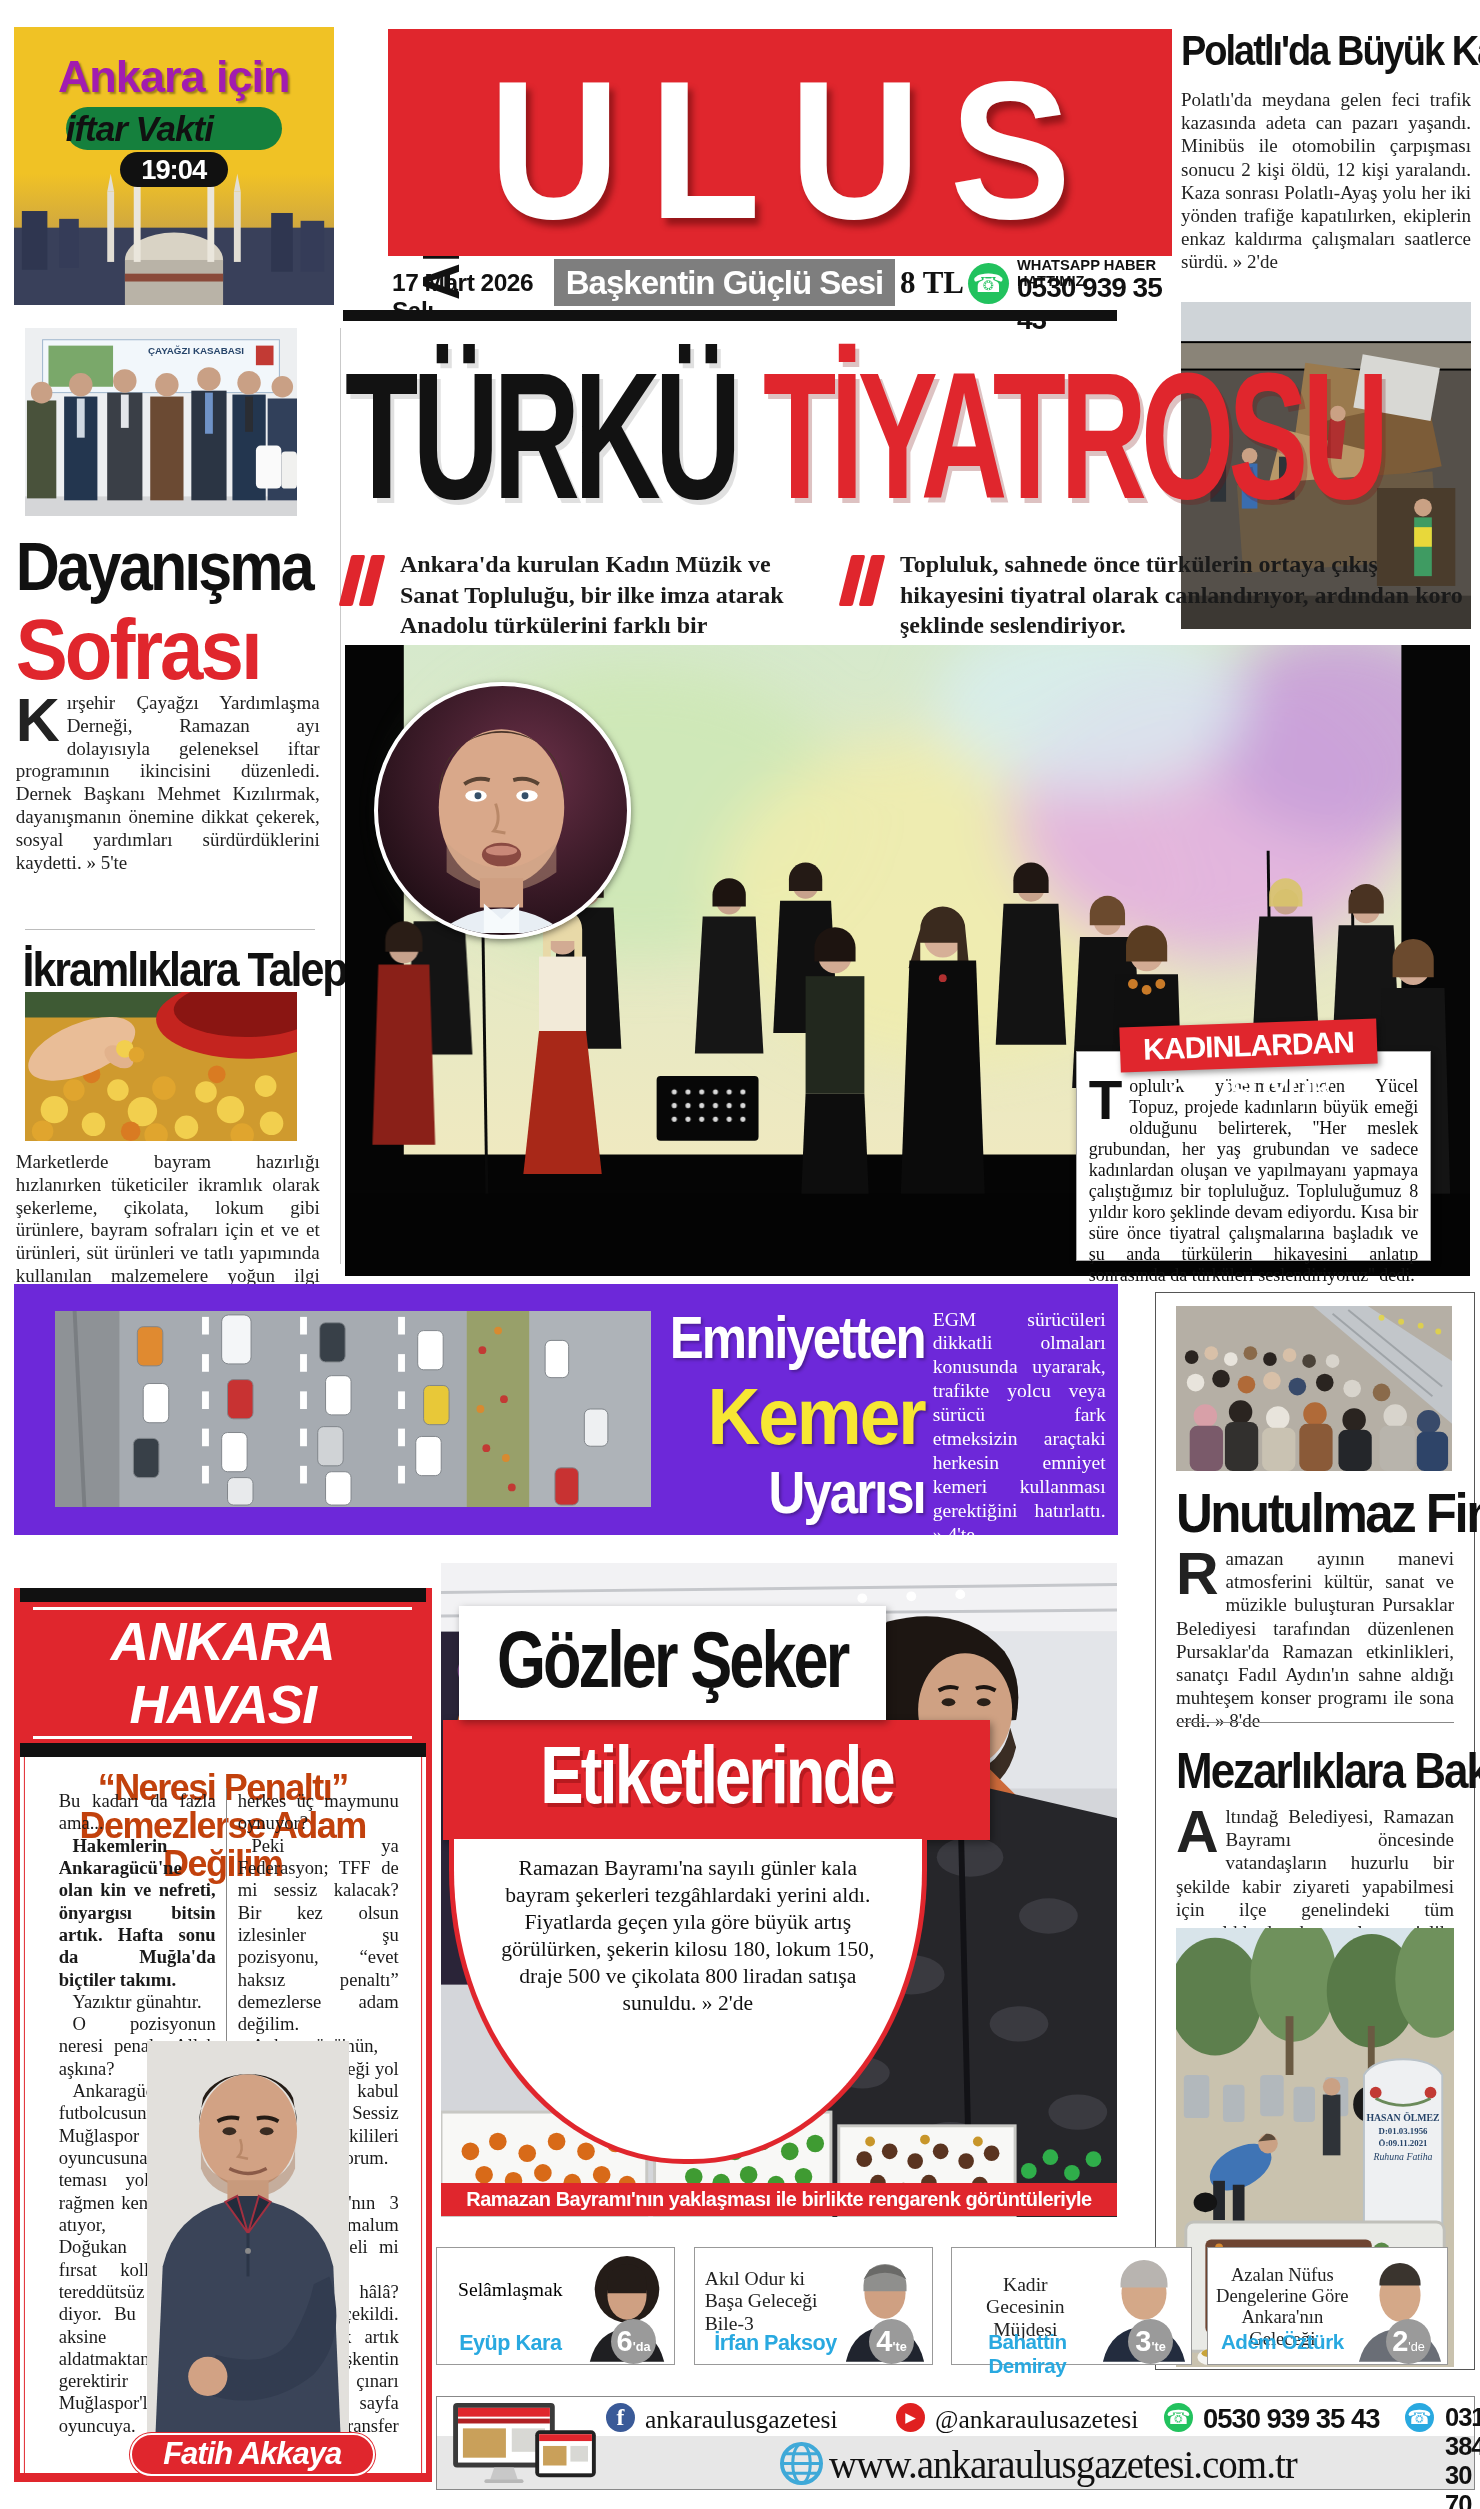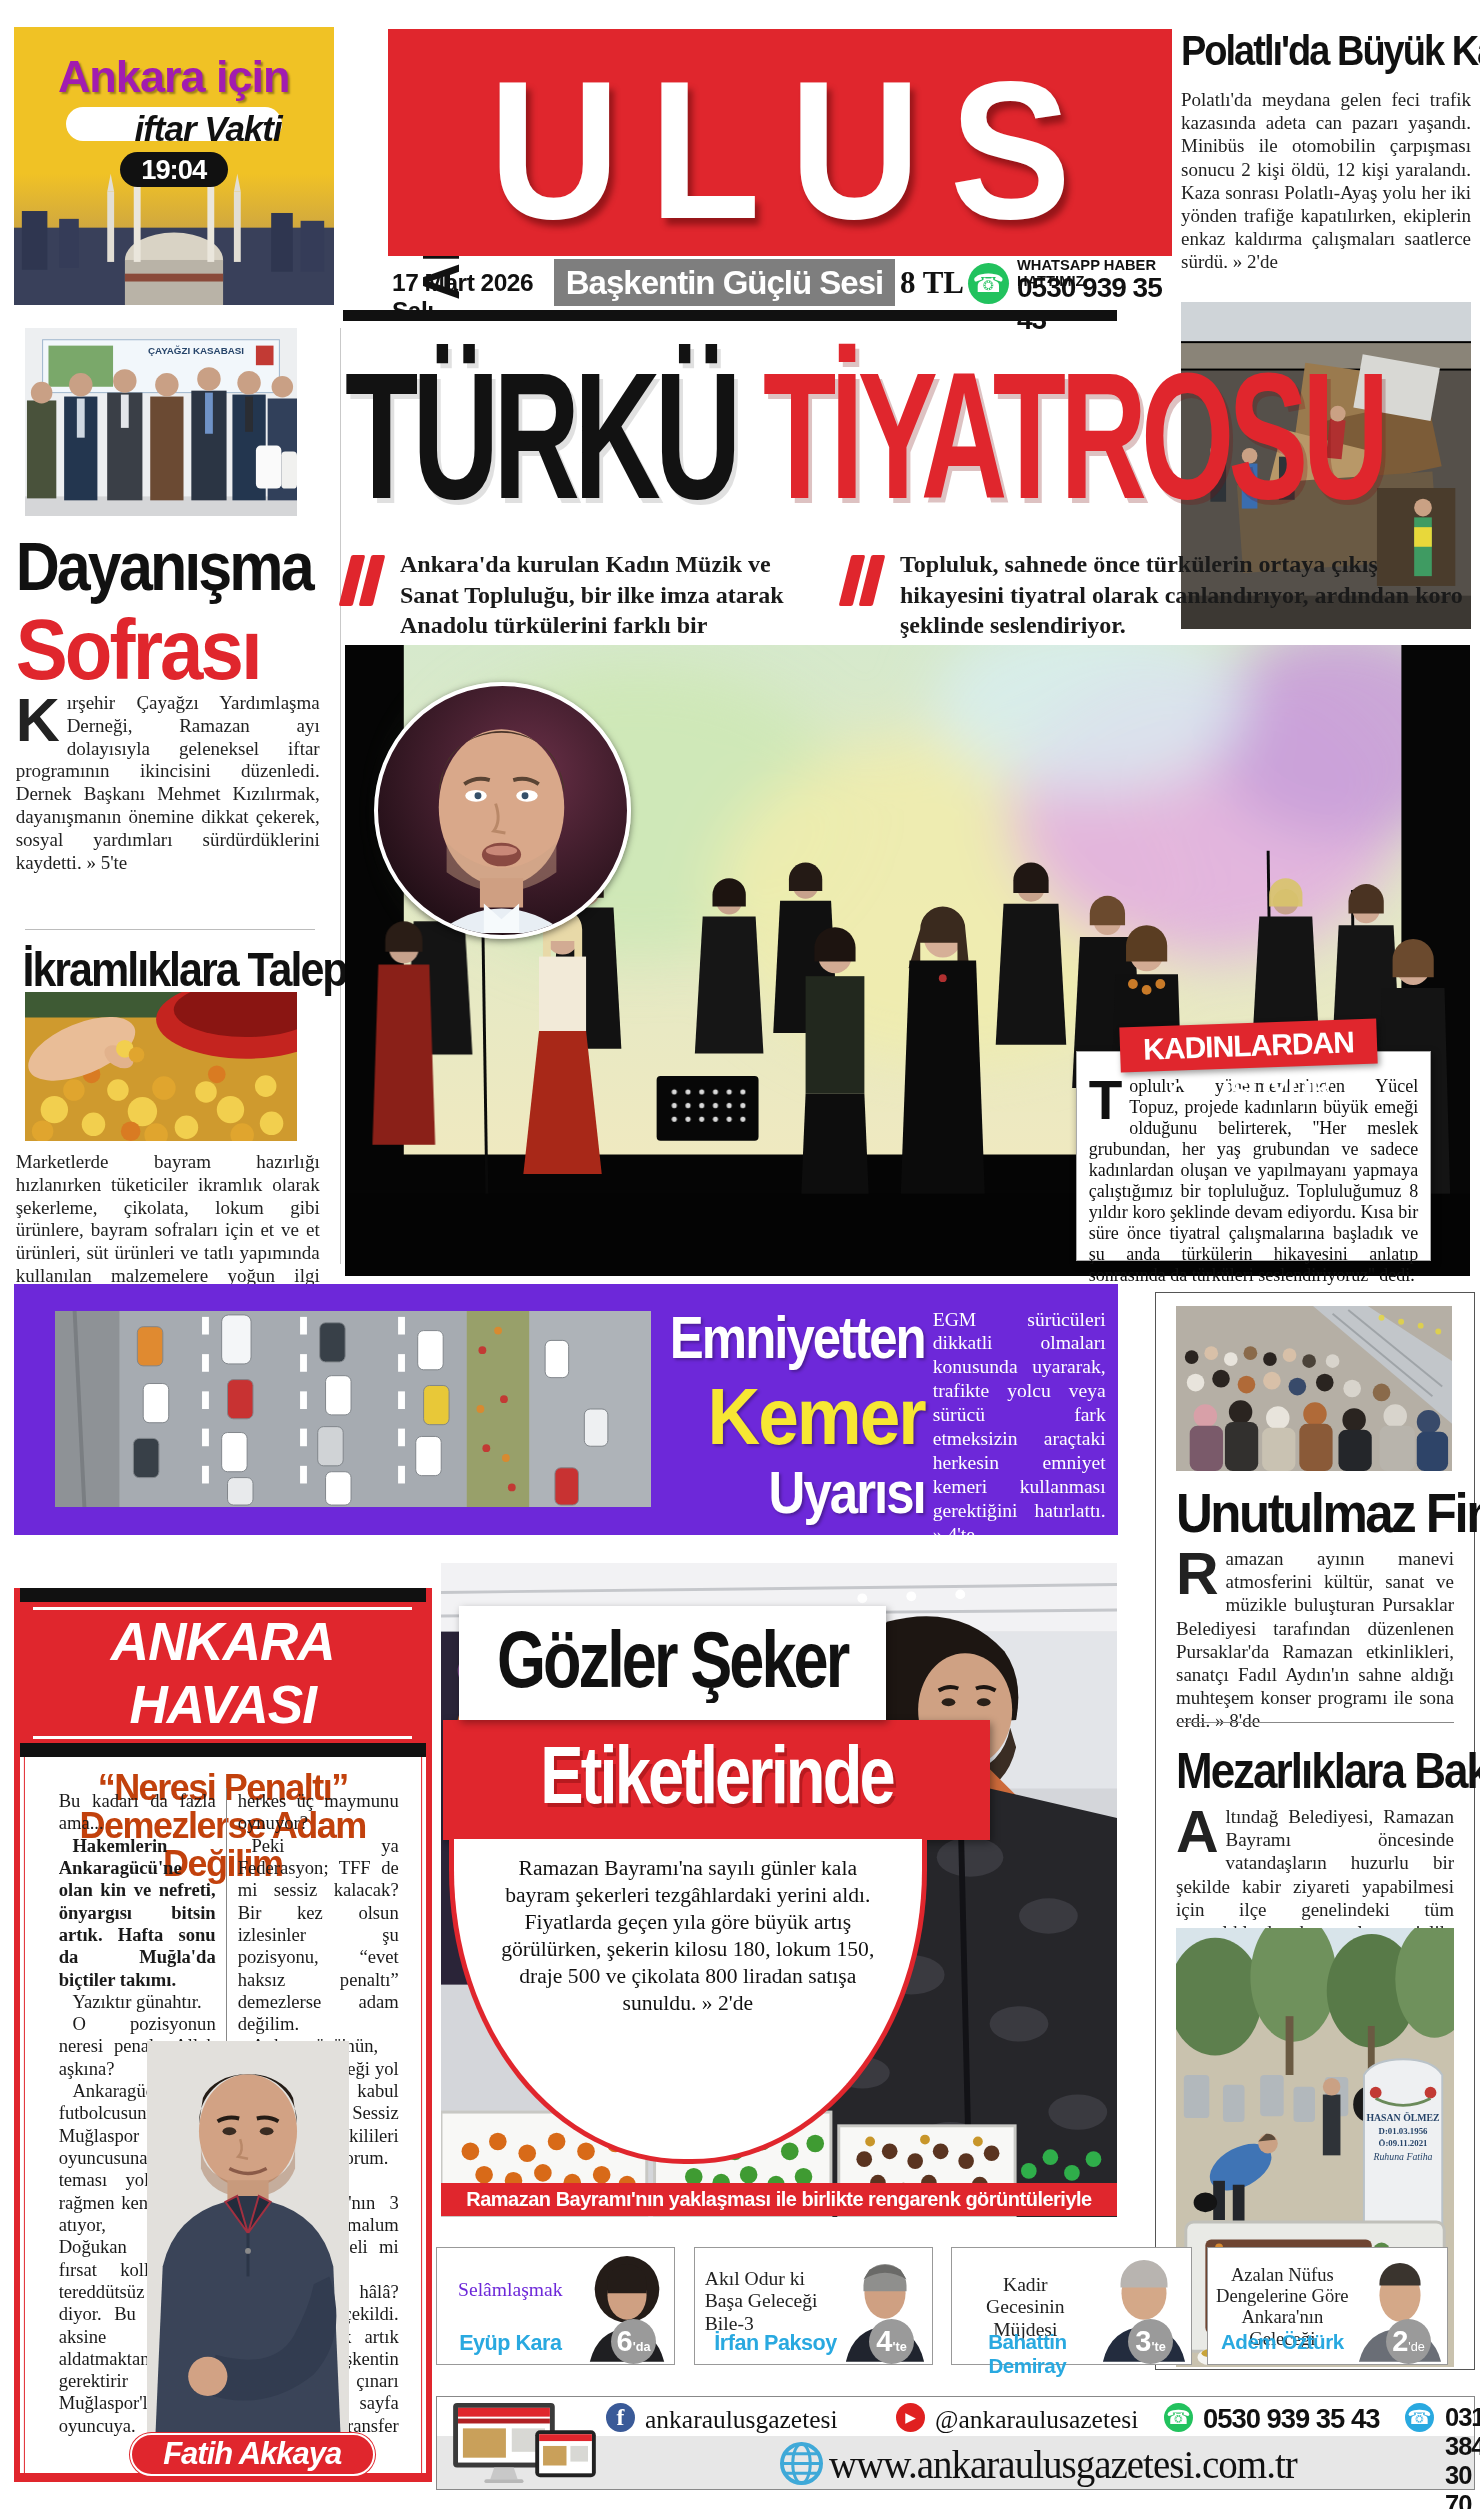--- a/index.html
+++ b/index.html
@@ -44,21 +44,21 @@
         <polygon points="95,168 102,168 98.5,150" fill="#e2ded4"></polygon>
       <rect x="122" y="160" width="7" height="80" fill="#eae6dc"></rect>
         <polygon points="122,160 129,160 125.5,142" fill="#eae6dc"></polygon>
       <rect x="197" y="160" width="7" height="80" fill="#eae6dc"></rect>
         <polygon points="197,160 204,160 200.5,142" fill="#eae6dc"></polygon>
       <rect x="224" y="168" width="7" height="72" fill="#e2ded4"></rect>
         <polygon points="224,168 231,168 227.5,150" fill="#e2ded4"></polygon>
       <rect x="113" y="252" width="100" height="8" fill="#8a4a3a"></rect>
     </svg>
     <div class="abs cond" style="left:0;top:23.5px;width:320px;text-align:center;font-size:45px;color:#a21caf;text-shadow:2px 2px 2px rgba(0,0,0,.35);letter-spacing:-1px">Ankara için</div>
-    <div class="abs" style="left:52px;top:80px;width:216px;height:34px;background:#ffffff;border-radius:21.6px;text-align:right">
+    <div class="abs" style="left:52px;top:80px;width:216px;height:43px;background:#15803d;border-radius:21.6px;text-align:left">
       <span class="cond" style="font-style:italic;font-size:35px;color:#111;line-height:43px;letter-spacing:-1px">iftar Vakti</span>
     </div>
     <div class="abs" style="left:106px;top:125px;width:108px;height:35px;background:#111;border-radius:17.6px;text-align:center">
       <span class="cond" style="font-size:27.4px;color:#fff;line-height:35px">19:04</span>
     </div>
   </div>
 
   <div class="abs cond" style="left:300px;top:160px;width:276px;height:53px;transform:rotate(-90deg);transform-origin:center;font-size:51px;font-weight:900;color:#111;text-align:center;letter-spacing:1px">ANKARA</div>
   <div class="abs" style="left:388px;top:29px;width:784px;height:227px;background:#e0262d">
     <div class="cond" style="position:absolute;left:0;top:7.8px;width:784px;text-align:center;font-size:182px;font-weight:900;color:#fff;letter-spacing:29px;text-indent:29px;transform:scaleY(1.08);transform-origin:top;text-shadow:4.9px 5.9px 5.9px rgba(60,0,0,.45)">ULUS</div>
@@ -811,21 +811,21 @@
 
   <div class="abs" style="left:436px;top:2247px;width:1039px;height:120px">
 
     <div class="abs" style="left:0;top:0;width:239px;height:118px;background:#fff;border:1px solid #999">
       <svg class="abs" style="right:2px;top:2px" width="90" height="112" viewBox="0 0 92 114">
           <ellipse cx="46" cy="40" rx="33" ry="34" fill="#241c18"></ellipse>
           <ellipse cx="46" cy="46" rx="20" ry="25" fill="#cfa082"></ellipse>
           <path d="M26,34 a20,20 0 0 1 40,0 l0,10 -40,0 z" fill="#241c18"></path>
           <path d="M8,114 Q16,82 46,80 Q76,82 84,114 Z" fill="#1f1f22"></path>
         </svg>
-      <div class="abs ser" style="left:9.8px;top:31px;width:127px;text-align:center;font-size:19.6px;color:#6d28d9">Selâmlaşmak</div>
+      <div class="abs ser" style="left:9.8px;top:31px;width:127px;text-align:center;font-size:19.6px;color:#000000">Selâmlaşmak</div>
       <div class="abs cond" style="left:9.8px;top:82px;width:127px;text-align:center;font-size:21.6px;color:#29a9e0;letter-spacing:-0.5px">Eyüp Kara</div>
       <div class="abs circnum" style="left:174px;top:71px;width:45px;height:45px">
         <span style="font-size:29px;font-weight:700;line-height:45px">6</span><span style="font-size:12.7px;font-weight:700">'da</span>
       </div>
     </div>
 
     <div class="abs" style="left:258px;top:0;width:239px;height:118px;background:#fff;border:1px solid #999">
       <svg class="abs" style="right:2px;top:2px" width="90" height="112" viewBox="0 0 92 114">
           <ellipse cx="46" cy="44" rx="21" ry="26" fill="#cfa082"></ellipse>
           <path d="M24,36 a22,22 0 0 1 44,0 l0,6 -44,0 z" fill="#8f8f8d"></path>

